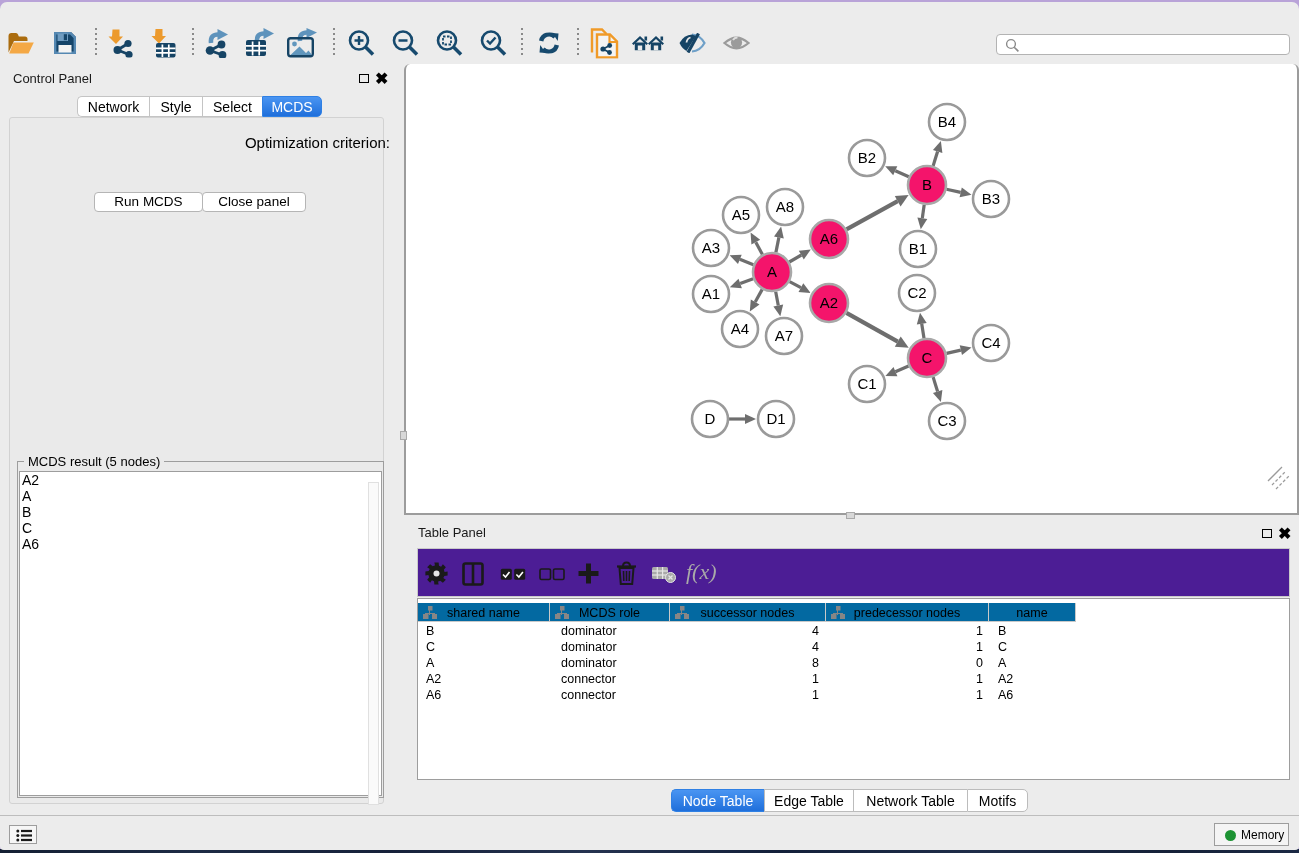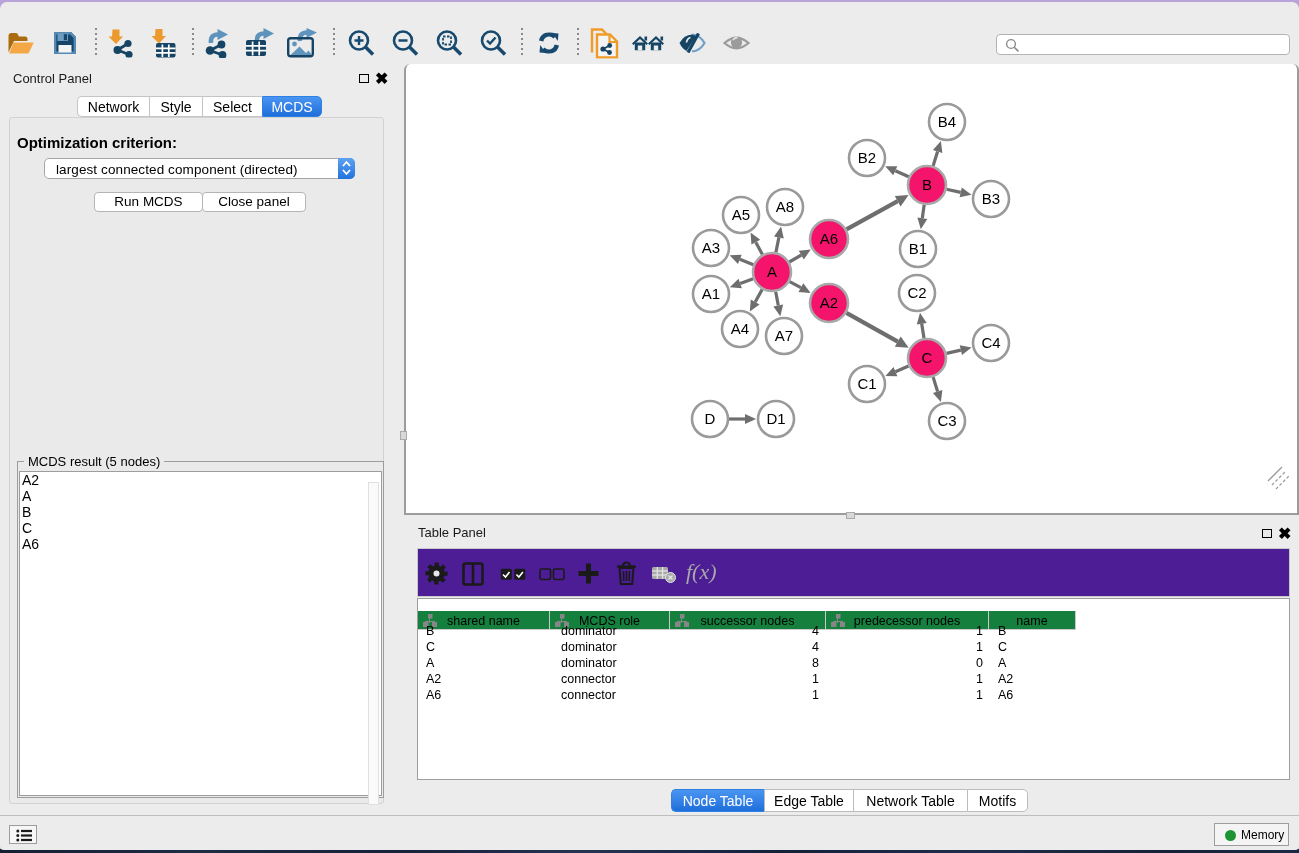--- a/index.html
+++ b/index.html
@@ -32,21 +32,21 @@
 .floatbtn { position:absolute; width:10px; height:9px; border:1.5px solid #000; background:transparent; }
 .closebtn { position:absolute; font-size:16px; font-weight:bold; color:#000; }
 #cp-tabs { position:absolute; left:77px; top:34px; height:21px; display:flex; }
 .tab { font-size:14px; color:#000; background:#fff; border:1px solid #c4c4c4;
   display:flex; align-items:center; justify-content:center; border-right:none; }
 .tab:first-child { border-radius:5px 0 0 5px; }
 .tab.last { border-radius:0 5px 5px 0; border-right:1px solid #c4c4c4; }
 .tab.sel { background:linear-gradient(#4a95f2,#1f6fdb); color:#fff; border-color:#2f80e4; }
 #cp-body { position:absolute; left:9px; top:55px; width:375px; height:687px;
   background:#eaeaea; border:1px solid #d2d2d2; border-radius:3px; }
-#optlabel { position:absolute; left:7px; width:100%; top:16px; text-align:left; font-size:15px;font-weight:bold; }
+#optlabel { position:absolute; left:7px; width:100%; top:16px; text-align:right; font-size:15px; }
 #dropdown { position:absolute; left:34px; top:40px; width:311px; height:21px;
   background:#fff; border:1px solid #a6a6a6; border-radius:5px; }
 #dropdown .dtext { position:absolute; left:11px; top:2.5px; font-size:13.5px; letter-spacing:0.1px; }
 #dropdown .stepper { position:absolute; right:-1px; top:-1px; width:17px; height:21px;
   background:linear-gradient(#5ea1f0,#2173dd); border-radius:0 5px 5px 0; }
 .btn { position:absolute; height:20px; background:#fff; border:1px solid #b5b5b5;
   border-radius:4px; font-size:13.5px; text-align:center; padding-top:1px; }
 #groupbox { position:absolute; left:7px; top:343px; width:367px; height:337px;
   border:1px solid #9d9d9d; }
 #grouptitle { position:absolute; left:6px; top:-8px; background:#eaeaea; padding:0 4px;
@@ -63,21 +63,21 @@
   border-radius:6px 6px 0 0; border-top:1px solid #bdbdbd;}
 #nettitle .title { position:absolute; width:100%; text-align:center; top:4px; font-size:13.5px; color:#3c3c3c; }
 #netcontent { position:absolute; left:0; top:23px; width:891px; height:426px; background:#fff; }
 
 #tpanel { position:absolute; left:404px; top:518px; width:895px; height:298px; background:#ececec; }
 #tpanel .ptitle { position:absolute; left:14px; top:5px; font-size:13px; color:#1a1a1a; }
 #ttoolbar { position:absolute; left:13px; top:28px; width:873px; height:49px;
   background:#4c1d95; border:1px solid #c9c9c9; }
 #ttable { position:absolute; left:13px; top:78px; width:873px; height:182px;
   background:#fff; border:1px solid #9d9d9d; font-size:12px; }
-#thead { position:absolute; left:0; top:12px; width:658px; height:19px; background:#15803d;
+#thead { position:absolute; left:0; top:4px; width:658px; height:19px; background:#0369a1;
   border-bottom:1px solid #c9c9c9; }
 .hcell { position:absolute; top:0; height:19px; border-right:1px solid #c9c9c9;
   font-size:12.5px; display:flex; align-items:center; justify-content:center; }
 .hico { position:absolute; left:4px; top:3px; width:15px; height:13px;
   background:
    linear-gradient(#868686,#868686) 5.5px 0/4.5px 4.5px no-repeat,
    linear-gradient(#868686,#868686) 0.5px 7.5px/5.5px 5.5px no-repeat,
    linear-gradient(#868686,#868686) 9.5px 7.5px/5.5px 5.5px no-repeat,
    linear-gradient(#868686,#868686) 7.2px 3px/1.2px 6px no-repeat,
    linear-gradient(#868686,#868686) 3px 6.5px/9.5px 1.2px no-repeat,
@@ -266,29 +266,20 @@
   <div class="floatbtn" style="left:359px;top:12px"></div>
   <div class="closebtn" style="left:375px;top:7px">✖</div>
   <div id="cp-tabs">
     <div class="tab" style="width:72px">Network</div>
     <div class="tab" style="width:53px">Style</div>
     <div class="tab" style="width:60px">Select</div>
     <div class="tab sel last" style="width:60px">MCDS</div>
   </div>
   <div id="cp-body">
     <div id="optlabel">Optimization criterion:</div>
-    <div id="dropdown">
-      <div class="dtext">largest connected component (directed)</div>
-      <div class="stepper">
-        <svg width="15" height="20" viewBox="0 0 15 20" style="position:absolute;left:1px;top:0">
-          <path d="M4 8 L7.5 4 L11 8" fill="none" stroke="#fff" stroke-width="1.8"></path>
-          <path d="M4 12 L7.5 16 L11 12" fill="none" stroke="#fff" stroke-width="1.8"></path>
-        </svg>
-      </div>
-    </div>
     <div class="btn" style="left:84px;top:74px;width:109px">Run MCDS</div>
     <div class="btn" style="left:192px;top:74px;width:104px">Close panel</div>
     <div id="groupbox">
       <div id="grouptitle">MCDS result (5 nodes)</div>
       <div id="mcdslist">A2<br>A<br>B<br>C<br>A6
         <div id="mcdsscroll"></div>
       </div>
     </div>
   </div>
 </div>

